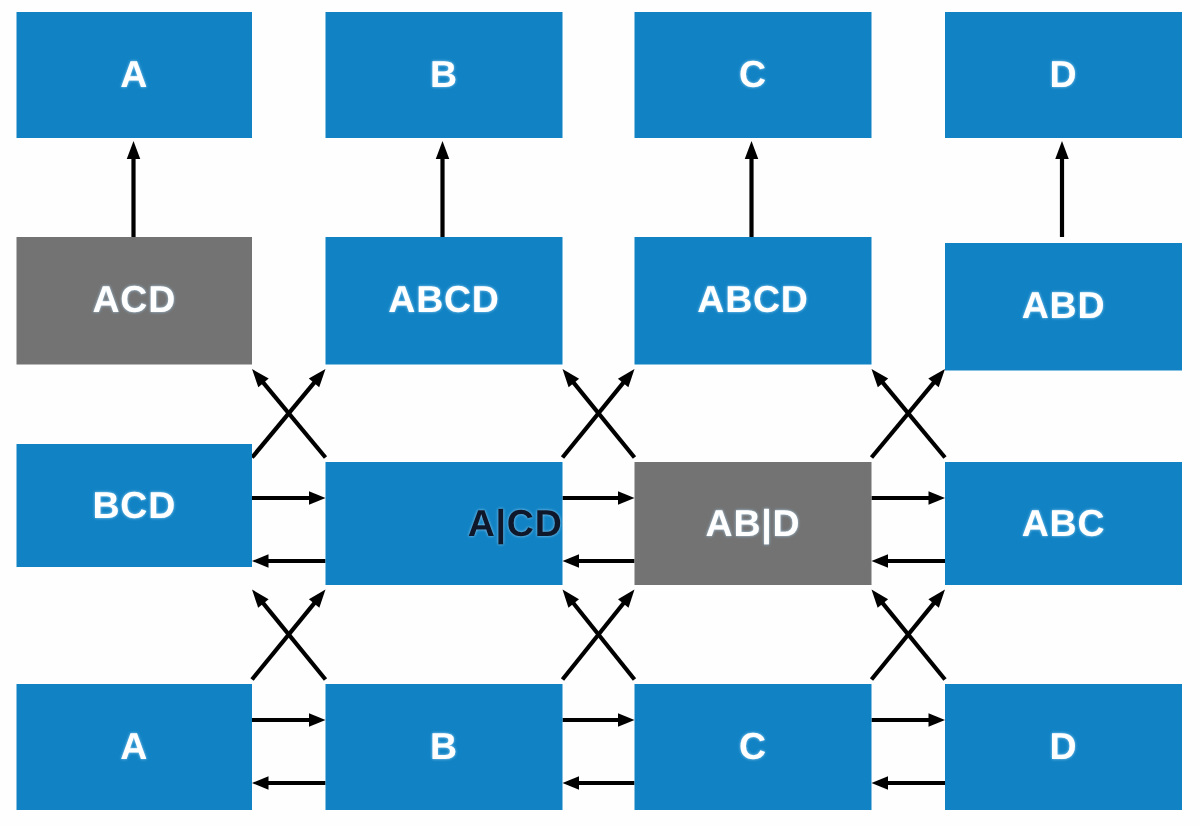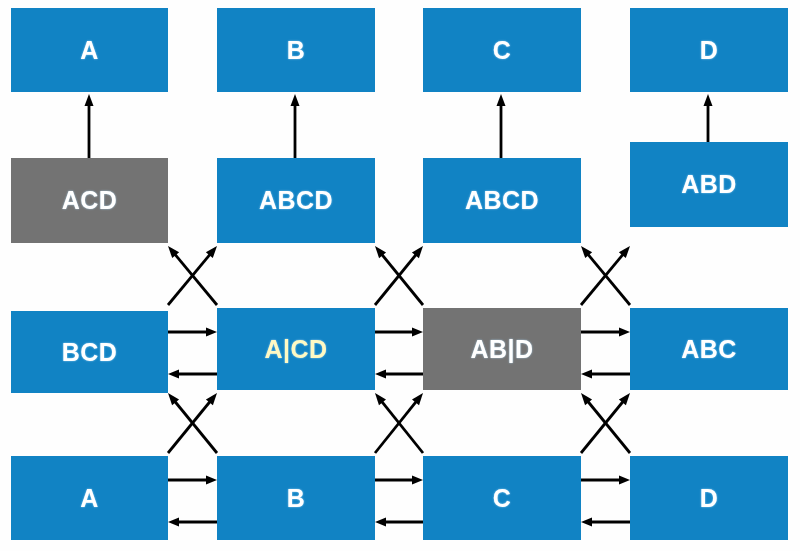--- a/index.html
+++ b/index.html
@@ -175,27 +175,27 @@
       </div>
       <div class="node-box" style="left: 11px; top: 158px; width: 157px; height: 85px; background: #737373; color: rgb(255, 255, 255);">
         <span class="node-label">ACD</span>
       </div>
       <div class="node-box" style="left: 217px; top: 158px; width: 158px; height: 85px; background: rgb(17, 131, 196); color: rgb(255, 255, 255);">
         <span class="node-label">ABCD</span>
       </div>
       <div class="node-box" style="left: 423px; top: 158px; width: 158px; height: 85px; background: rgb(17, 131, 196); color: rgb(255, 255, 255);">
         <span class="node-label">ABCD</span>
       </div>
-      <div class="node-box" style="left: 630px; top: 142px; width: 158px; height: 85px; background: rgb(17, 131, 196); color: rgb(255, 255, 255);">
+      <div class="node-box" style="left: 630px; top: 162px; width: 158px; height: 85px; background: rgb(17, 131, 196); color: rgb(255, 255, 255);">
         <span class="node-label">ABD</span>
       </div>
-      <div class="node-box" style="left: 11px; top: 311px; width: 157px; height: 82px; background: rgb(17, 131, 196); color: rgb(255, 255, 255);">
+      <div class="node-box" style="left: 11px; top: 296px; width: 157px; height: 82px; background: rgb(17, 131, 196); color: rgb(255, 255, 255);">
         <span class="node-label">BCD</span>
       </div>
-      <div class="node-box" style="left: 217px; top: 308px; width: 158px; height: 82px; background: rgb(17, 131, 196); color: #fef9c3;">
+      <div class="node-box" style="left: 217px; top: 308px; width: 158px; height: 82px; background: rgb(17, 131, 196); color: #0f172a; justify-content: flex-end;">
         <span class="node-label">A|CD</span>
       </div>
       <div class="node-box" style="left: 423px; top: 308px; width: 158px; height: 82px; background: #737373; color: rgb(255, 255, 255);">
         <span class="node-label">AB|D</span>
       </div>
       <div class="node-box" style="left: 630px; top: 308px; width: 158px; height: 82px; background: rgb(17, 131, 196); color: #ffffff;">
         <span class="node-label">ABC</span>
       </div>
       <div class="node-box" style="left: 11px; top: 456px; width: 157px; height: 84px; background: rgb(17, 131, 196); color: rgb(255, 255, 255);">
         <span class="node-label">A</span>

